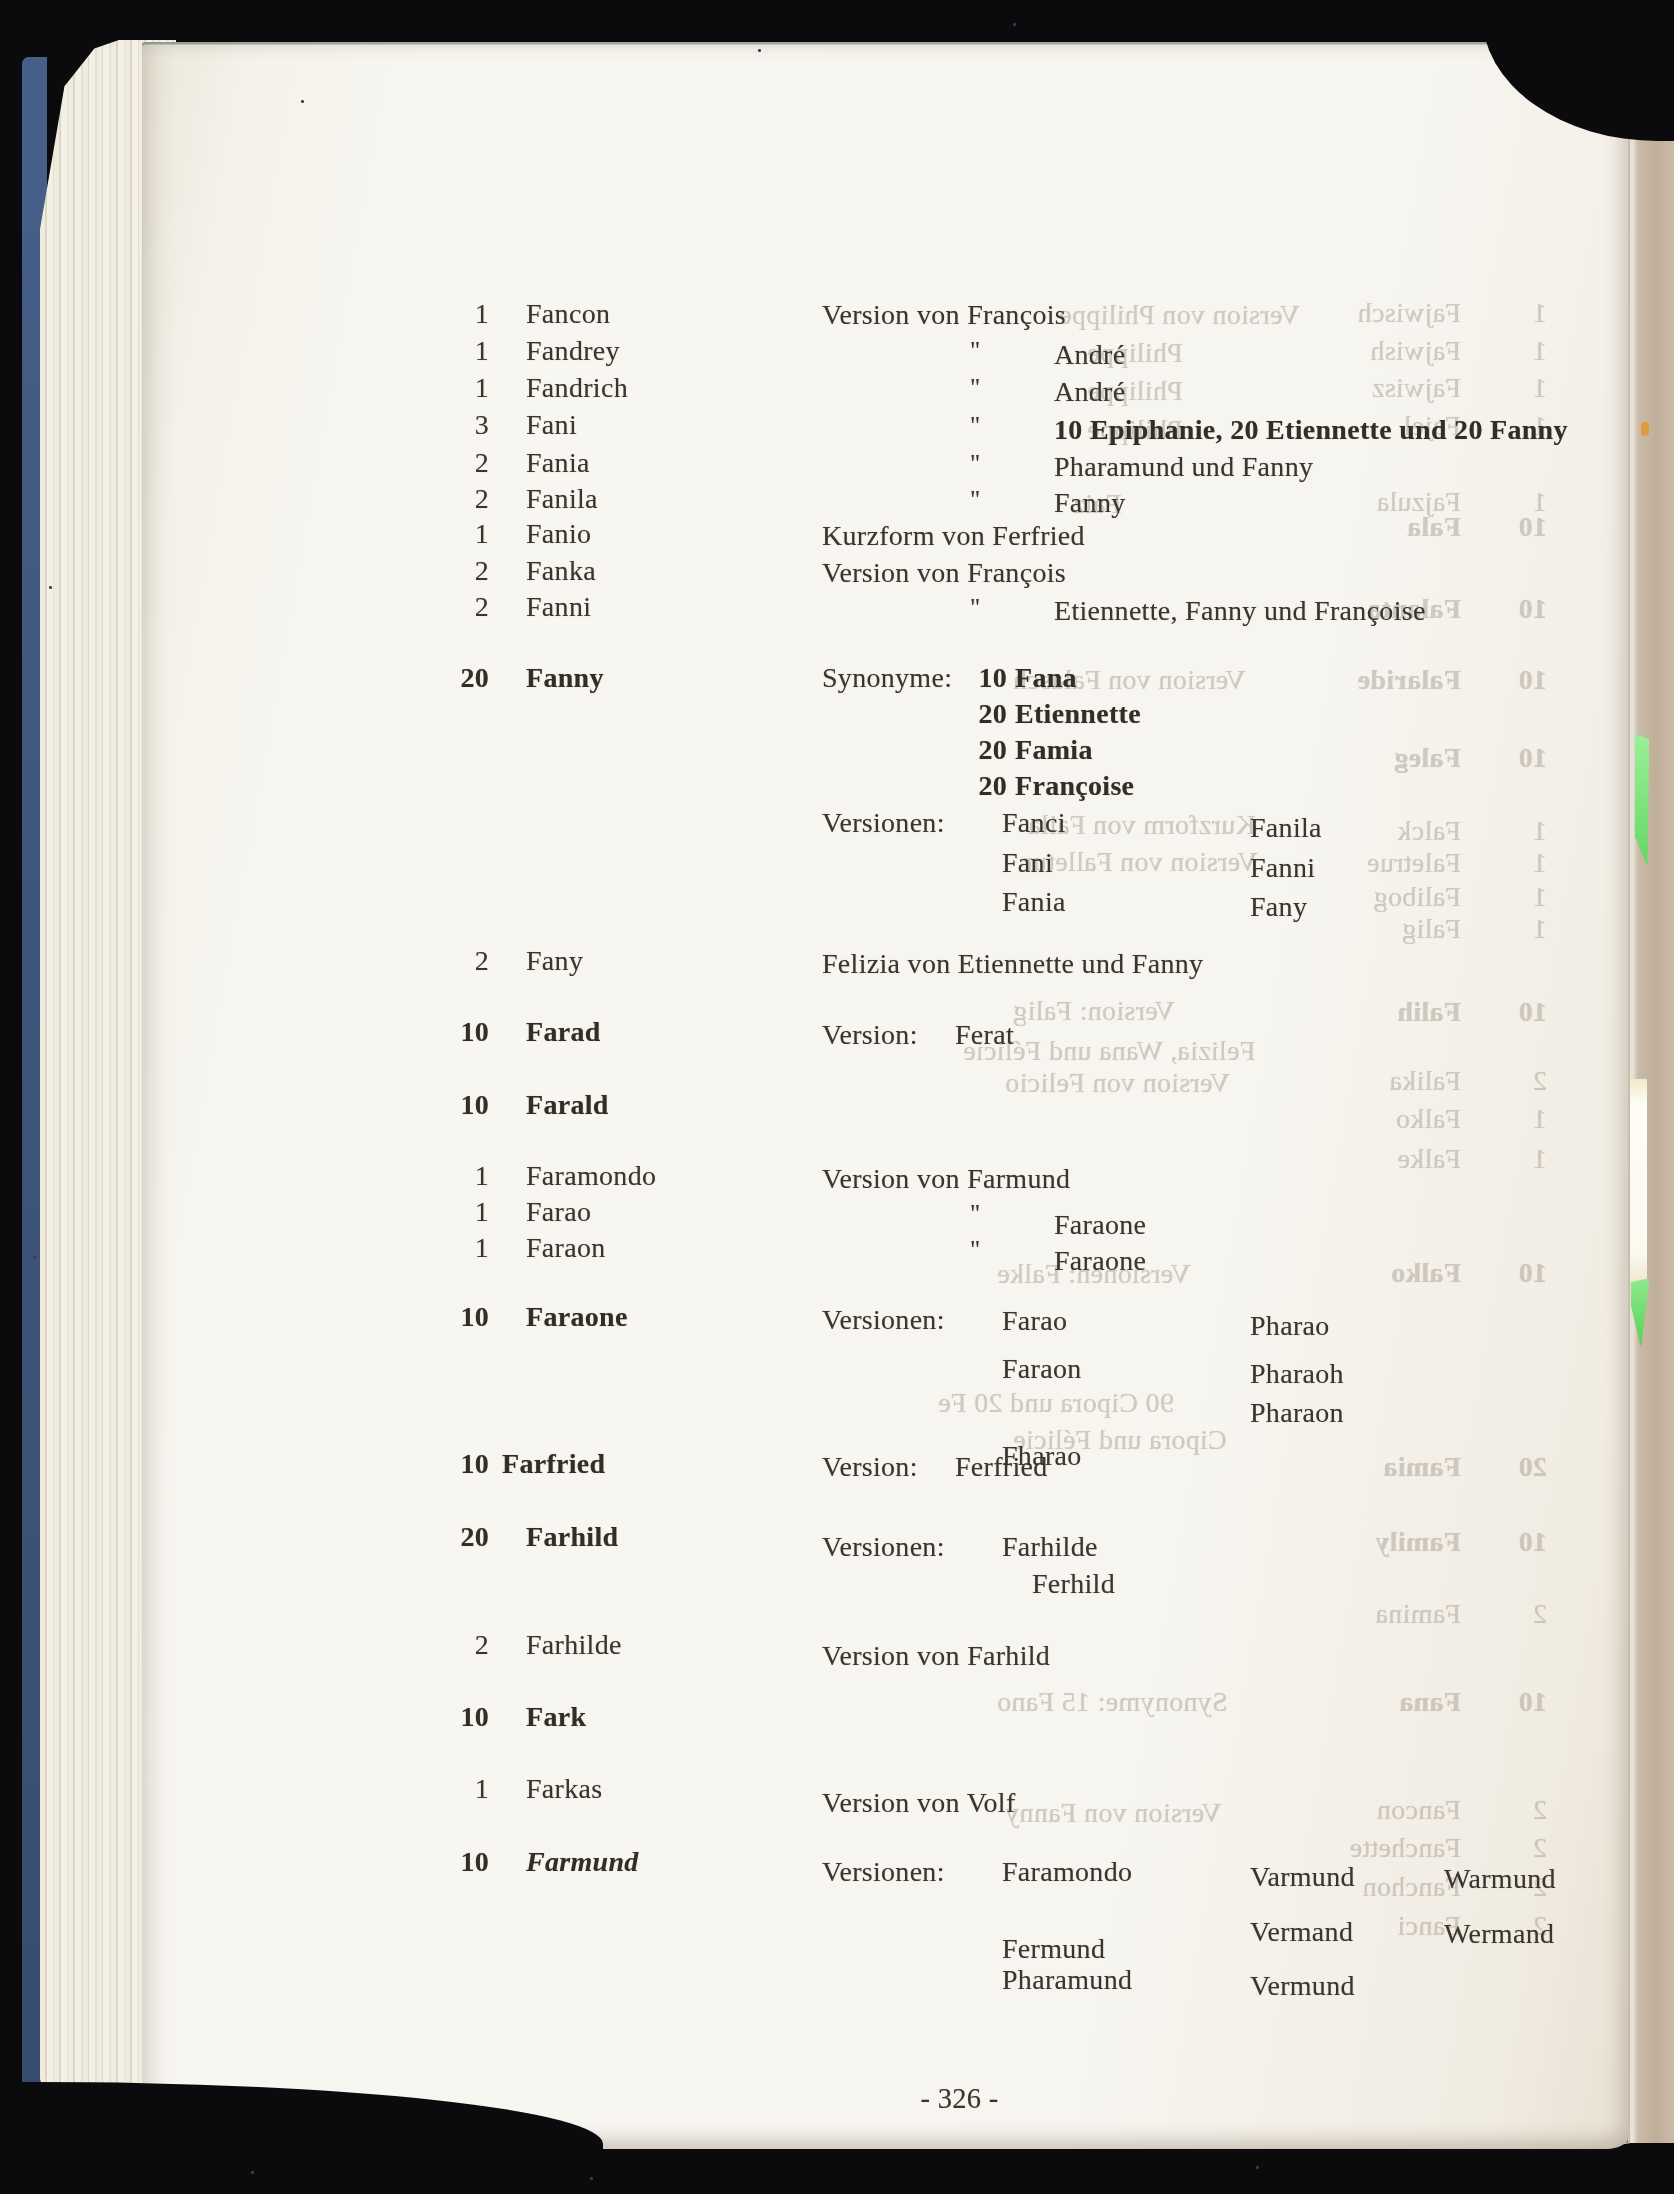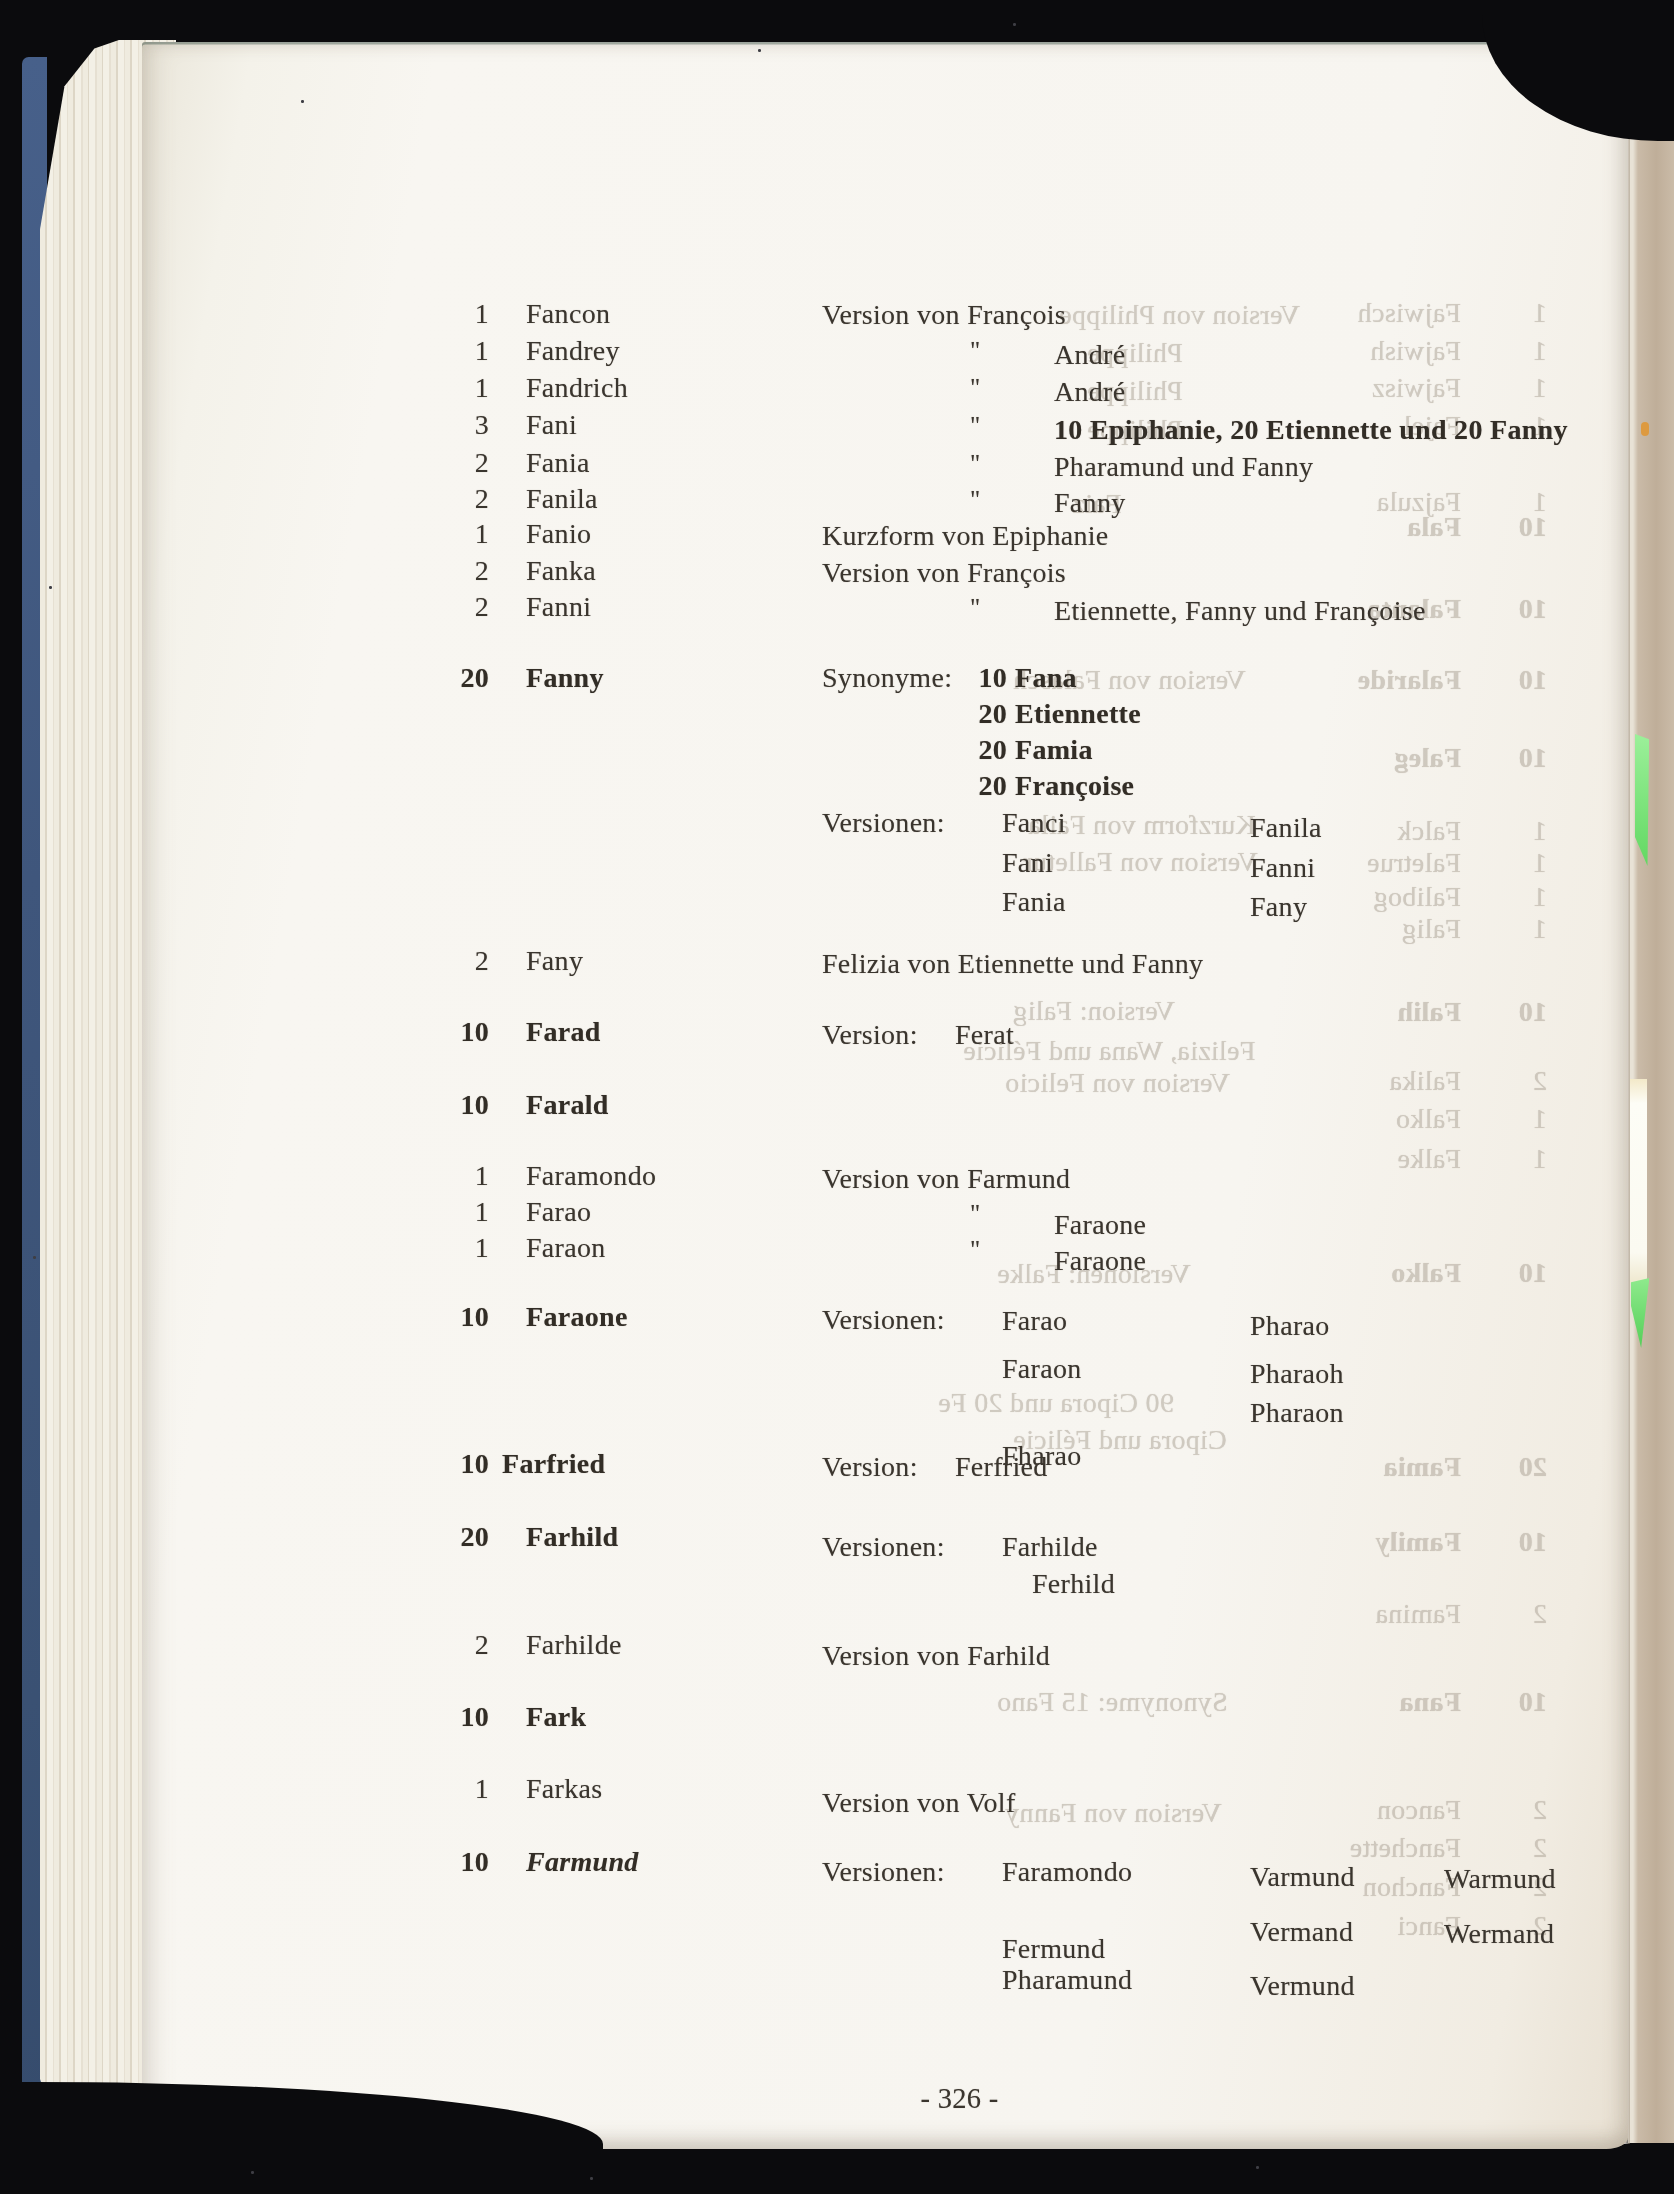--- a/index.html
+++ b/index.html
@@ -156,21 +156,21 @@
       <span class="t  numbox" style="left: 394px; top: 449px; width: 95px; display: inline-block; text-align: right;">2</span>
       <span class="t " style="left: 526px; top: 449px;">Fania</span>
       <span class="t q" style="left: 970px; top: 451px;">"</span>
       <span class="t " style="left: 1054px; top: 453px;">Pharamund und Fanny</span>
       <span class="t  numbox" style="left: 394px; top: 485px; width: 95px; display: inline-block; text-align: right;">2</span>
       <span class="t " style="left: 526px; top: 485px;">Fanila</span>
       <span class="t q" style="left: 970px; top: 487px;">"</span>
       <span class="t " style="left: 1054px; top: 489px;">Fanny</span>
       <span class="t  numbox" style="left: 394px; top: 520px; width: 95px; display: inline-block; text-align: right;">1</span>
       <span class="t " style="left: 526px; top: 520px;">Fanio</span>
-      <span class="t " style="left: 822px; top: 522px;">Kurzform von Epiphanie</span>
+      <span class="t " style="left: 822px; top: 522px;">Kurzform von Ferfried</span>
       <span class="t  numbox" style="left: 394px; top: 557px; width: 95px; display: inline-block; text-align: right;">2</span>
       <span class="t " style="left: 526px; top: 557px;">Fanka</span>
       <span class="t " style="left: 822px; top: 559px;">Version von François</span>
       <span class="t  numbox" style="left: 394px; top: 593px; width: 95px; display: inline-block; text-align: right;">2</span>
       <span class="t " style="left: 526px; top: 593px;">Fanni</span>
       <span class="t q" style="left: 970px; top: 595px;">"</span>
       <span class="t " style="left: 1054px; top: 597px;">Etiennette, Fanny und Françoise</span>
       <span class="t b numbox" style="left: 394px; top: 664px; width: 95px; display: inline-block; text-align: right;">20</span>
       <span class="t b" style="left: 526px; top: 664px;">Fanny</span>
       <span class="t " style="left: 822px; top: 664px;">Synonyme:</span>

